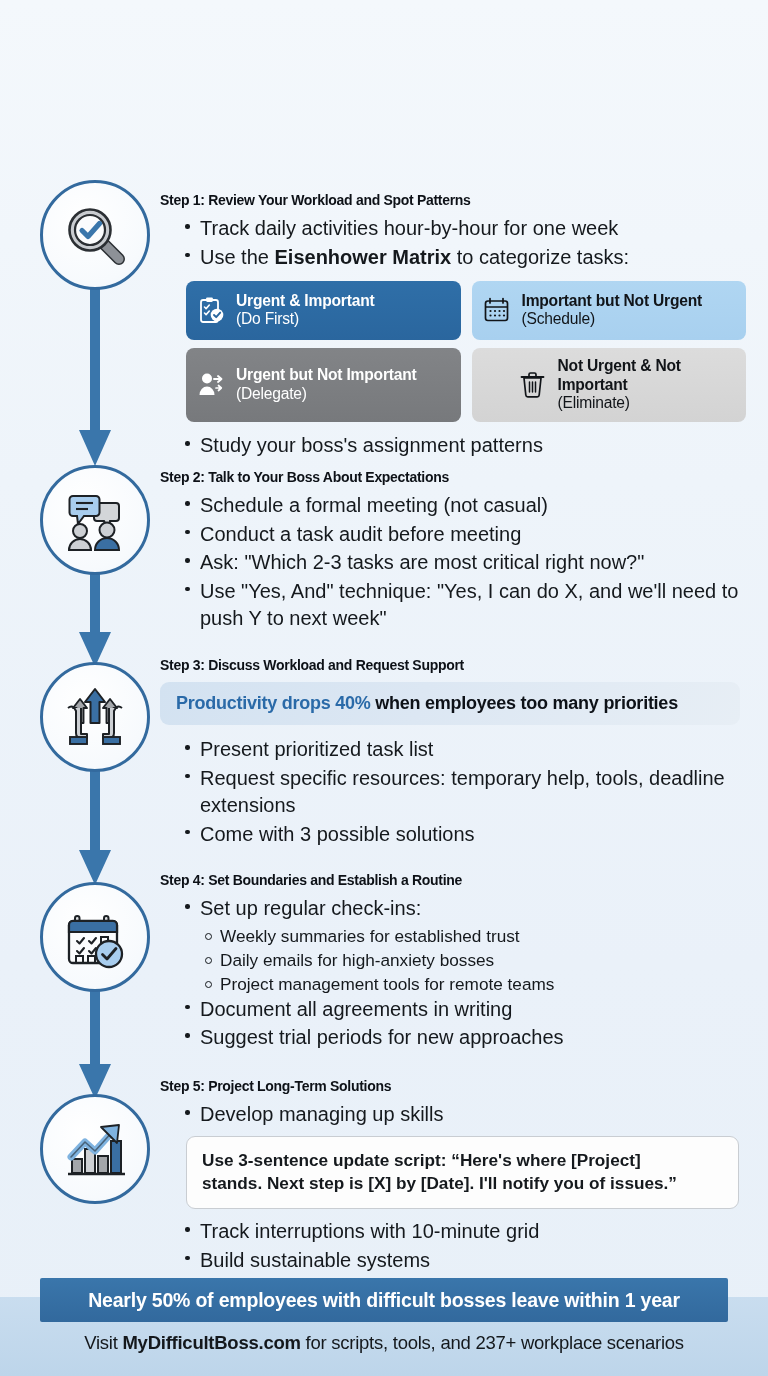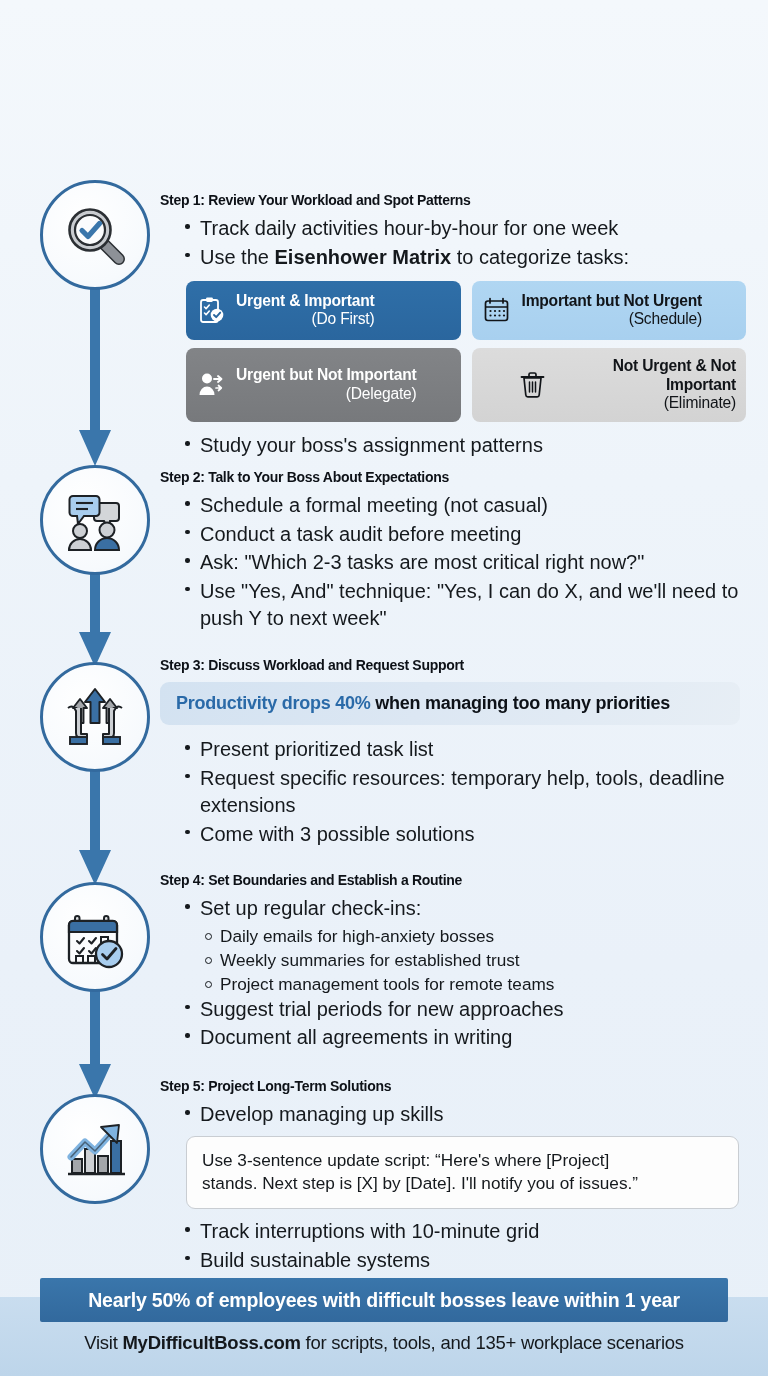--- a/index.html
+++ b/index.html
@@ -93,21 +93,20 @@
   }
   b, .bold { font-weight: bold; }
 
   
   .matrix {
     display: grid;
     grid-template-columns: 1fr 1fr;
     gap: 8px 11px;
     margin: 10px 0 10px 26px;
     width: 560px;
-    text-align: right;
   }
   .quad {
     border-radius: 8px;
     padding: 9px 10px 10px 10px;
     display: flex;
     align-items: center;
     gap: 10px;
     min-height: 59px;
   }
   .quad .qicon { flex: 0 0 30px; height: 30px; display: flex; align-items: center; justify-content: center; }
@@ -137,20 +136,21 @@
   .script-box {
     margin: 7px 0 9px 26px;
     width: 553px;
     padding: 12px 15px;
     border: 1.4px solid #c9cdd2;
     border-radius: 9px;
     background: #fdfdfd;
     color: #15191d;
     font-size: 17.2px;
     line-height: 1.38;
+    font-weight: bold;
   }
 
   
   .footer-band {
     position: absolute;
     left: 0; top: 1297px;
     width: 768px; height: 79px;
     background: linear-gradient(180deg,#c9ddef 0%,#bdd5ea 100%);
     z-index: 1;
   }
@@ -377,42 +377,42 @@
       <li>Schedule a formal meeting (not casual)</li>
       <li>Conduct a task audit before meeting</li>
       <li>Ask: "Which 2-3 tasks are most critical right now?"</li>
       <li>Use "Yes, And" technique: "Yes, I can do X, and we'll need to push Y to next week"</li>
     </ul>
   </div>
 
   <div class="step" style="top:657px;">
     <div class="step-title">Step 3: Discuss Workload and Request Support</div>
     <div class="stat-box">
-      <span class="accent">Productivity drops 40%</span><span class="rest"> when managing too many priorities</span>
+      <span class="accent">Productivity drops 40%</span><span class="rest"> when employees too many priorities</span>
     </div>
     <ul class="bullets">
       <li>Present prioritized task list</li>
       <li>Request specific resources: temporary help, tools, deadline extensions</li>
       <li>Come with 3 possible solutions</li>
     </ul>
   </div>
 
   <div class="step" style="top:872px;">
     <div class="step-title">Step 4: Set Boundaries and Establish a Routine</div>
     <ul class="bullets">
       <li>Set up regular check-ins:</li>
     </ul>
     <ul class="sub" style="margin-left:44px">
+      <li>Weekly summaries for established trust</li>
       <li>Daily emails for high-anxiety bosses</li>
-      <li>Weekly summaries for established trust</li>
       <li>Project management tools for remote teams</li>
     </ul>
     <ul class="bullets">
+      <li>Document all agreements in writing</li>
       <li>Suggest trial periods for new approaches</li>
-      <li>Document all agreements in writing</li>
     </ul>
   </div>
 
   <div class="step" style="top:1078px;">
     <div class="step-title">Step 5: Project Long-Term Solutions</div>
     <ul class="bullets">
       <li>Develop managing up skills</li>
     </ul>
     <div class="script-box">
       <div>Use 3-sentence update script: “Here's where [Project]</div>
@@ -420,16 +420,16 @@
     </div>
     <ul class="bullets">
       <li>Track interruptions with 10-minute grid</li>
       <li>Build sustainable systems</li>
     </ul>
   </div>
 
   <div class="footer-band"></div>
   <div class="footer-pill">Nearly 50% of employees with difficult bosses leave within 1 year</div>
   <div class="footer-note">
-    <span>Visit </span><b>MyDifficultBoss.com</b><span> for scripts, tools, and 135+ workplace scenarios</span>
+    <span>Visit </span><b>MyDifficultBoss.com</b><span> for scripts, tools, and 237+ workplace scenarios</span>
   </div>
 
 </div>
 
 </body></html>

